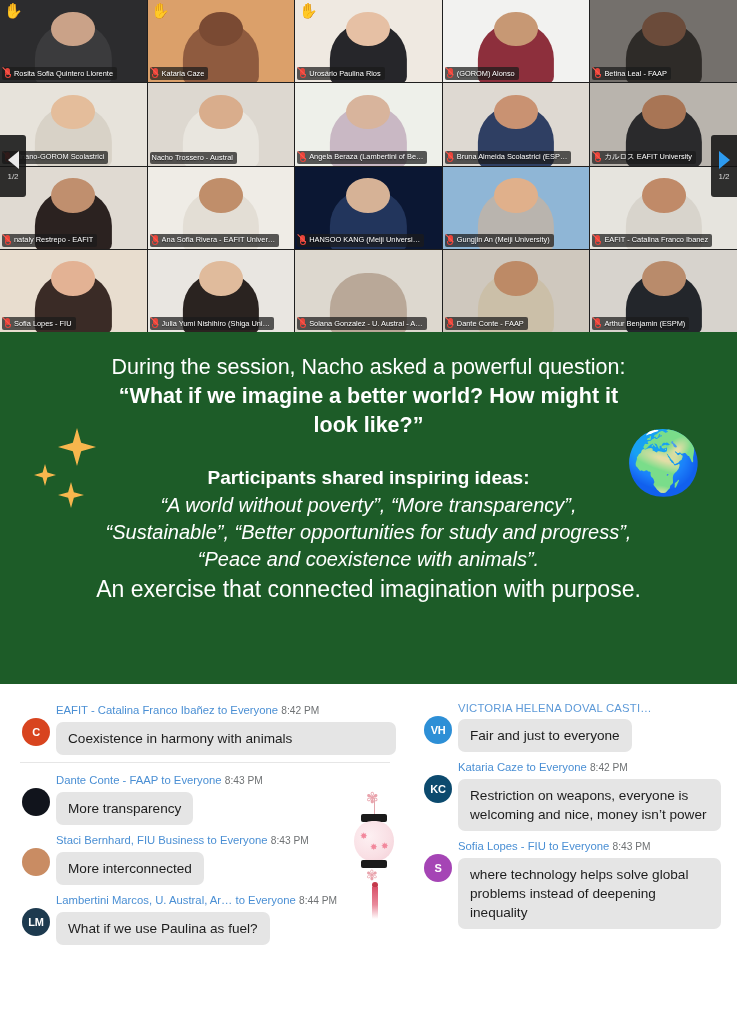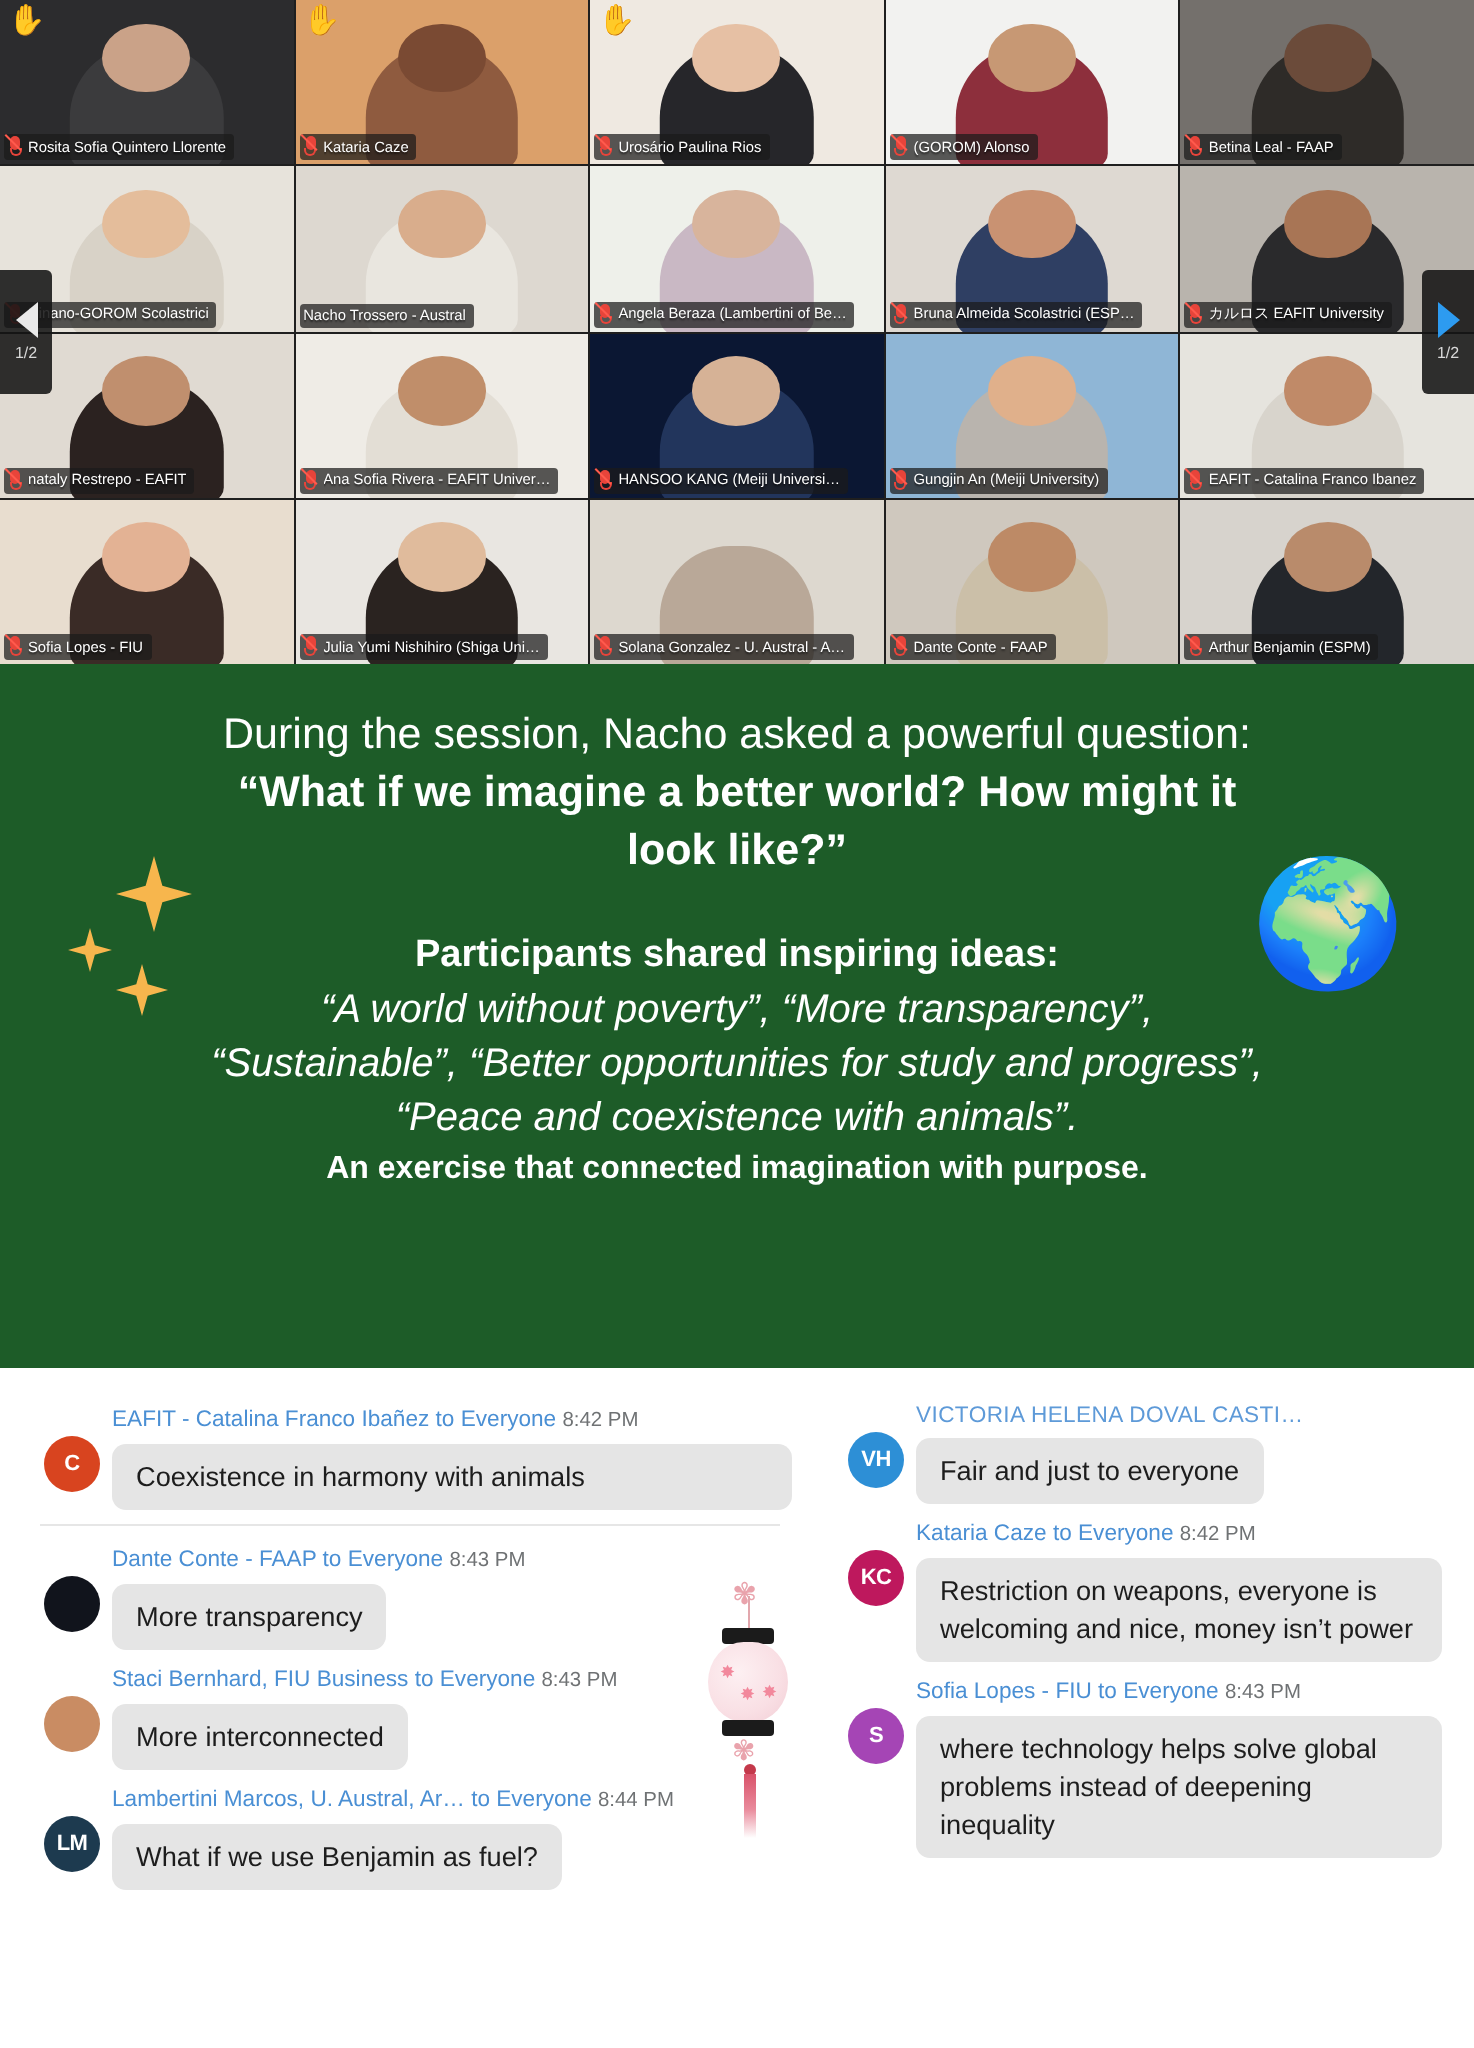--- a/index.html
+++ b/index.html
@@ -107,21 +107,21 @@
     padding:22px 28px 14px;
     text-align:center;
     overflow:hidden;
   }
   .banner .ln { line-height:1.30; }
   .b-intro   { font-size:21.5px; font-weight:400; }
   .b-quote   { font-size:21.5px; font-weight:700; margin-top:1px; }
   .b-spacer  { height:26px; }
   .b-shared  { font-size:19px; font-weight:700; }
   .b-idea    { font-size:20px; font-style:italic; font-weight:400; margin-top:1px; }
-  .b-close   { font-size:16px; font-weight:700; margin-top:3px; }
+  .b-close   { font-size:23px; font-weight:400; margin-top:3px; }
 
   .sparkles { position:absolute; left:34px; top:96px; width:80px; height:90px; }
   .spark { position:absolute; background:#f7b64d;
            clip-path: polygon(50% 0%, 61% 39%, 100% 50%, 61% 61%, 50% 100%, 39% 61%, 0% 50%, 39% 39%); }
   .spark.s1 { width:38px; height:38px; left:24px; top:0px; }
   .spark.s2 { width:22px; height:22px; left:0px;  top:36px; }
   .spark.s3 { width:26px; height:26px; left:24px; top:54px; }
 
   .globe { position:absolute; right:34px; top:100px; font-size:62px; line-height:62px; }
 
@@ -481,26 +481,26 @@
     <div class="chat-cols">
       <div class="chat-col left" id="chatLeft">
           <div class="msg">
             <div class="avatar" style="background: rgb(216, 68, 31);">C</div>
             <div class="meta"><span class="who">EAFIT - Catalina Franco Ibañez</span><span class="to"> </span><span class="ev">to Everyone</span> <span class="time"> 8:42 PM</span></div>
             <div class="bubble wide">Coexistence in harmony with animals</div>
           </div>
           <div class="divider"></div>
           <div class="msg"><div class="avatar" style="background: rgb(17, 20, 28);"></div><div class="meta"><span class="who">Dante Conte - FAAP</span><span class="to"> </span><span class="ev">to Everyone</span> <span class="time"> 8:43 PM</span></div><div class="bubble">More transparency</div></div>
           <div class="msg"><div class="avatar photo" style="background: rgb(201, 140, 99);"></div><div class="meta"><span class="who">Staci Bernhard, FIU Business</span><span class="to"> </span><span class="ev">to Everyone</span> <span class="time"> 8:43 PM</span></div><div class="bubble">More interconnected</div></div>
-          <div class="msg"><div class="avatar" style="background: rgb(29, 58, 79);">LM</div><div class="meta"><span class="who">Lambertini Marcos, U. Austral, Ar…</span><span class="to"> </span><span class="ev">to Everyone</span> <span class="time"> 8:44 PM</span></div><div class="bubble">What if we use Benjamin as fuel?</div></div>
+          <div class="msg"><div class="avatar" style="background: rgb(29, 58, 79);">LM</div><div class="meta"><span class="who">Lambertini Marcos, U. Austral, Ar…</span><span class="to"> </span><span class="ev">to Everyone</span> <span class="time"> 8:44 PM</span></div><div class="bubble">What if we use Paulina as fuel?</div></div>
         </div>
       <div class="chat-col right" id="chatRight">
           <div class="msg"><div class="avatar" style="background: rgb(45, 143, 214);">VH</div><div class="meta"><span class="who caps">VICTORIA HELENA DOVAL CASTI…</span></div><div class="bubble">Fair and just to everyone</div></div>
           <div class="msg">
-            <div class="avatar" style="background: #be185d;">KC</div>
+            <div class="avatar" style="background: #0c4a6e;">KC</div>
             <div class="meta"><span class="who">Kataria Caze</span><span class="to"> </span><span class="ev">to Everyone</span> <span class="time"> 8:42 PM</span></div>
             <div class="bubble wide">Restriction on weapons, everyone is welcoming and nice, money isn’t power</div>
           </div>
           <div class="msg">
             <div class="avatar" style="background: rgb(165, 69, 181);">S</div>
             <div class="meta"><span class="who">Sofia Lopes - FIU</span><span class="to"> </span><span class="ev">to Everyone</span> <span class="time"> 8:43 PM</span></div>
             <div class="bubble wide">where technology helps solve global problems instead of deepening inequality</div>
           </div>
         </div>
     </div>

